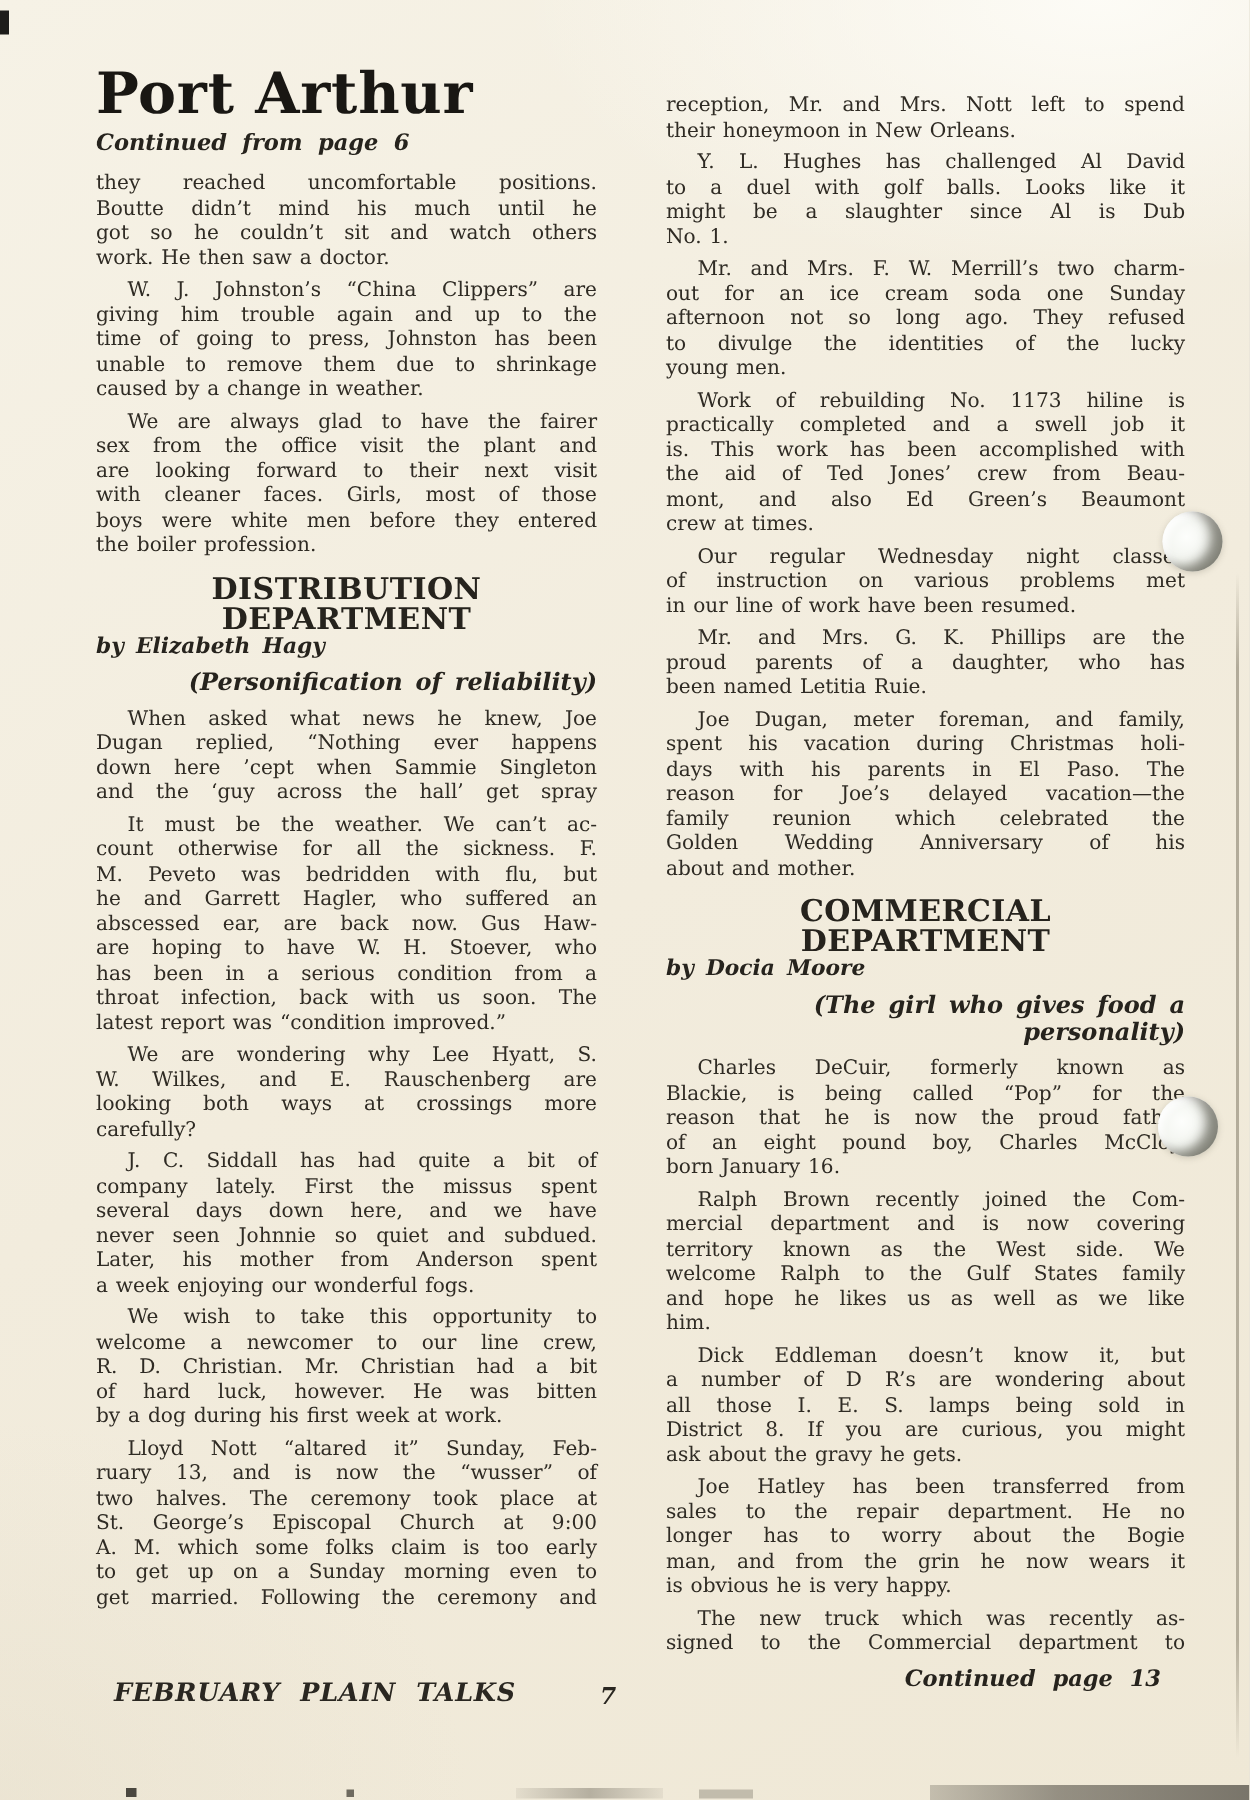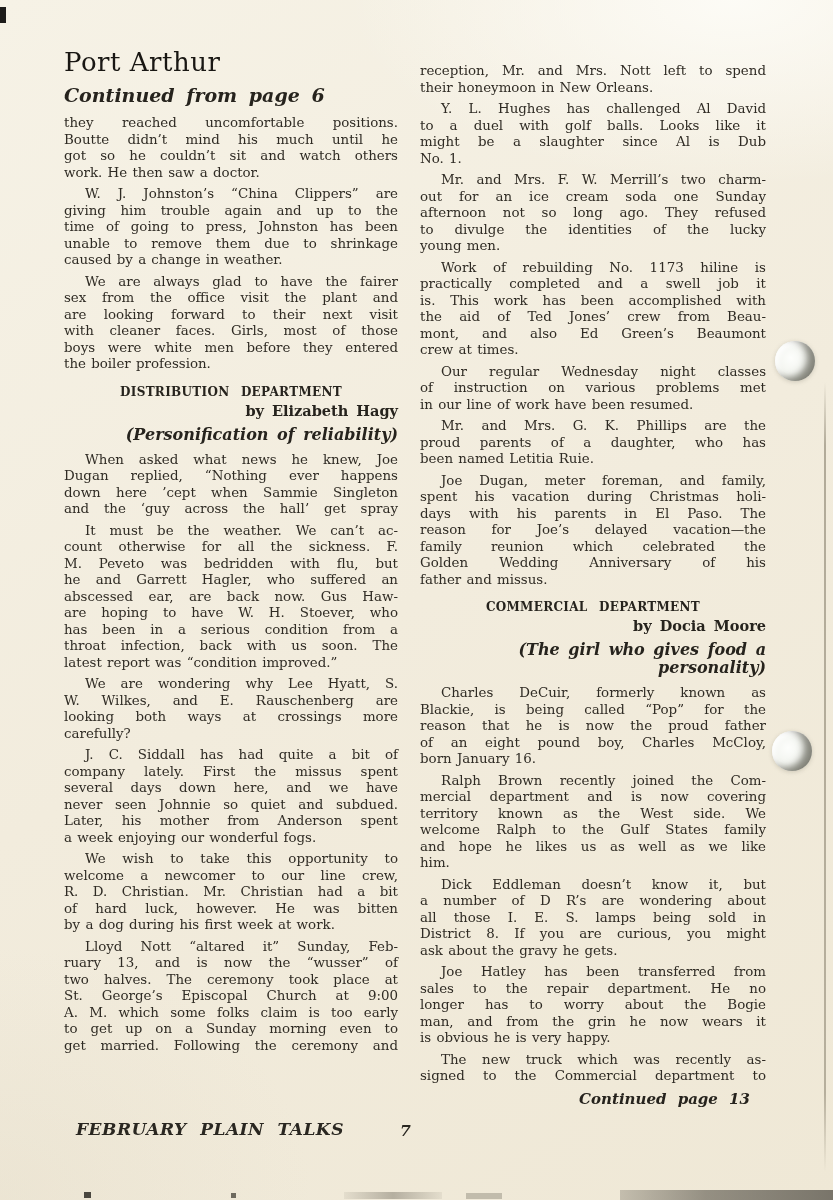--- a/index.html
+++ b/index.html
@@ -8,45 +8,45 @@
     font-family:"DejaVu Serif","Liberation Serif",serif;
     color:#2f2b24;
     background:
       radial-gradient(ellipse 620px 300px at 88% 0%, rgba(253,252,247,0.95), rgba(253,252,247,0) 62%),
       radial-gradient(ellipse 520px 420px at 0% 100%, rgba(226,218,198,0.35), rgba(226,218,198,0) 60%),
       linear-gradient(150deg,#f6f2e6 0%,#f2ecdd 50%,#efe8d6 100%);
   }
   
   .col{position:absolute;}
   .col-left{left:64px;top:46px;width:334px;}
-  .col-right{left:420px;top:52px;width:346px;}
+  .col-right{left:444px;top:52px;width:346px;}
   .article-title{
-    margin:0;font-size:26px;line-height:32px;font-weight:400;
+    margin:0;font-size:38px;line-height:32px;font-weight:700;
     letter-spacing:0.5px;color:#191713;
   }
   .continued-from{
-    margin-top:8px;font-size:19px;line-height:18px;
+    margin-top:8px;font-size:15px;line-height:18px;
     font-weight:700;font-style:italic;word-spacing:5px;color:#26231d;
   }
   .col-body{margin-top:11px;}
   .para{margin:0 0 5px 0;}
   .ln{
     font-size:13.4px;line-height:16.5px;
     text-align:justify;text-align-last:justify;
     word-spacing:-0.3px;
   }
   .ln.last{text-align-last:left;word-spacing:1px;}
   .ln.ind{text-indent:21px;}
   .section-heading{margin:9px 0 8px 0;}
   .sec-title{
-    text-align:center;font-weight:700;font-size:12px;line-height:20px;
+    text-align:center;font-weight:700;font-size:20px;line-height:20px;
     letter-spacing:0.3px;word-spacing:7px;color:#26231d;
   }
   .sec-byline{
-    text-align:right;font-weight:700;
+    text-align:left;font-weight:700;font-style:italic;
     font-size:14.5px;line-height:18px;word-spacing:3px;color:#26231d;
   }
   .sec-tagline{
     text-align:right;font-weight:700;font-style:italic;
     font-size:16px;line-height:18px;margin-top:6px;word-spacing:3px;color:#26231d;
   }
   .continued-note{
     margin-top:4px;text-align:right;padding-right:16px;
     font-weight:700;font-style:italic;font-size:15px;word-spacing:6px;color:#26231d;
   }
@@ -208,21 +208,21 @@
           <div class="ln">proud parents of a daughter, who has</div>
           <div class="ln last">been named Letitia Ruie.</div>
         </div>
         <div class="para">
           <div class="ln ind">Joe Dugan, meter foreman, and family,</div>
           <div class="ln">spent his vacation during Christmas holi-</div>
           <div class="ln">days with his parents in El Paso. The</div>
           <div class="ln">reason for Joe’s delayed vacation—the</div>
           <div class="ln">family reunion which celebrated the</div>
           <div class="ln">Golden Wedding Anniversary of his</div>
-          <div class="ln last">father and missus.</div>
+          <div class="ln last">about and mother.</div>
         </div>
         <div class="section-heading">
           <div class="sec-title">COMMERCIAL DEPARTMENT</div>
           <div class="sec-byline">by Docia Moore</div>
           <div class="sec-tagline">(The girl who gives food a personality)</div>
         </div>
         <div class="para">
           <div class="ln ind">Charles DeCuir, formerly known as</div>
           <div class="ln">Blackie, is being called “Pop” for the</div>
           <div class="ln">reason that he is now the proud father</div>

